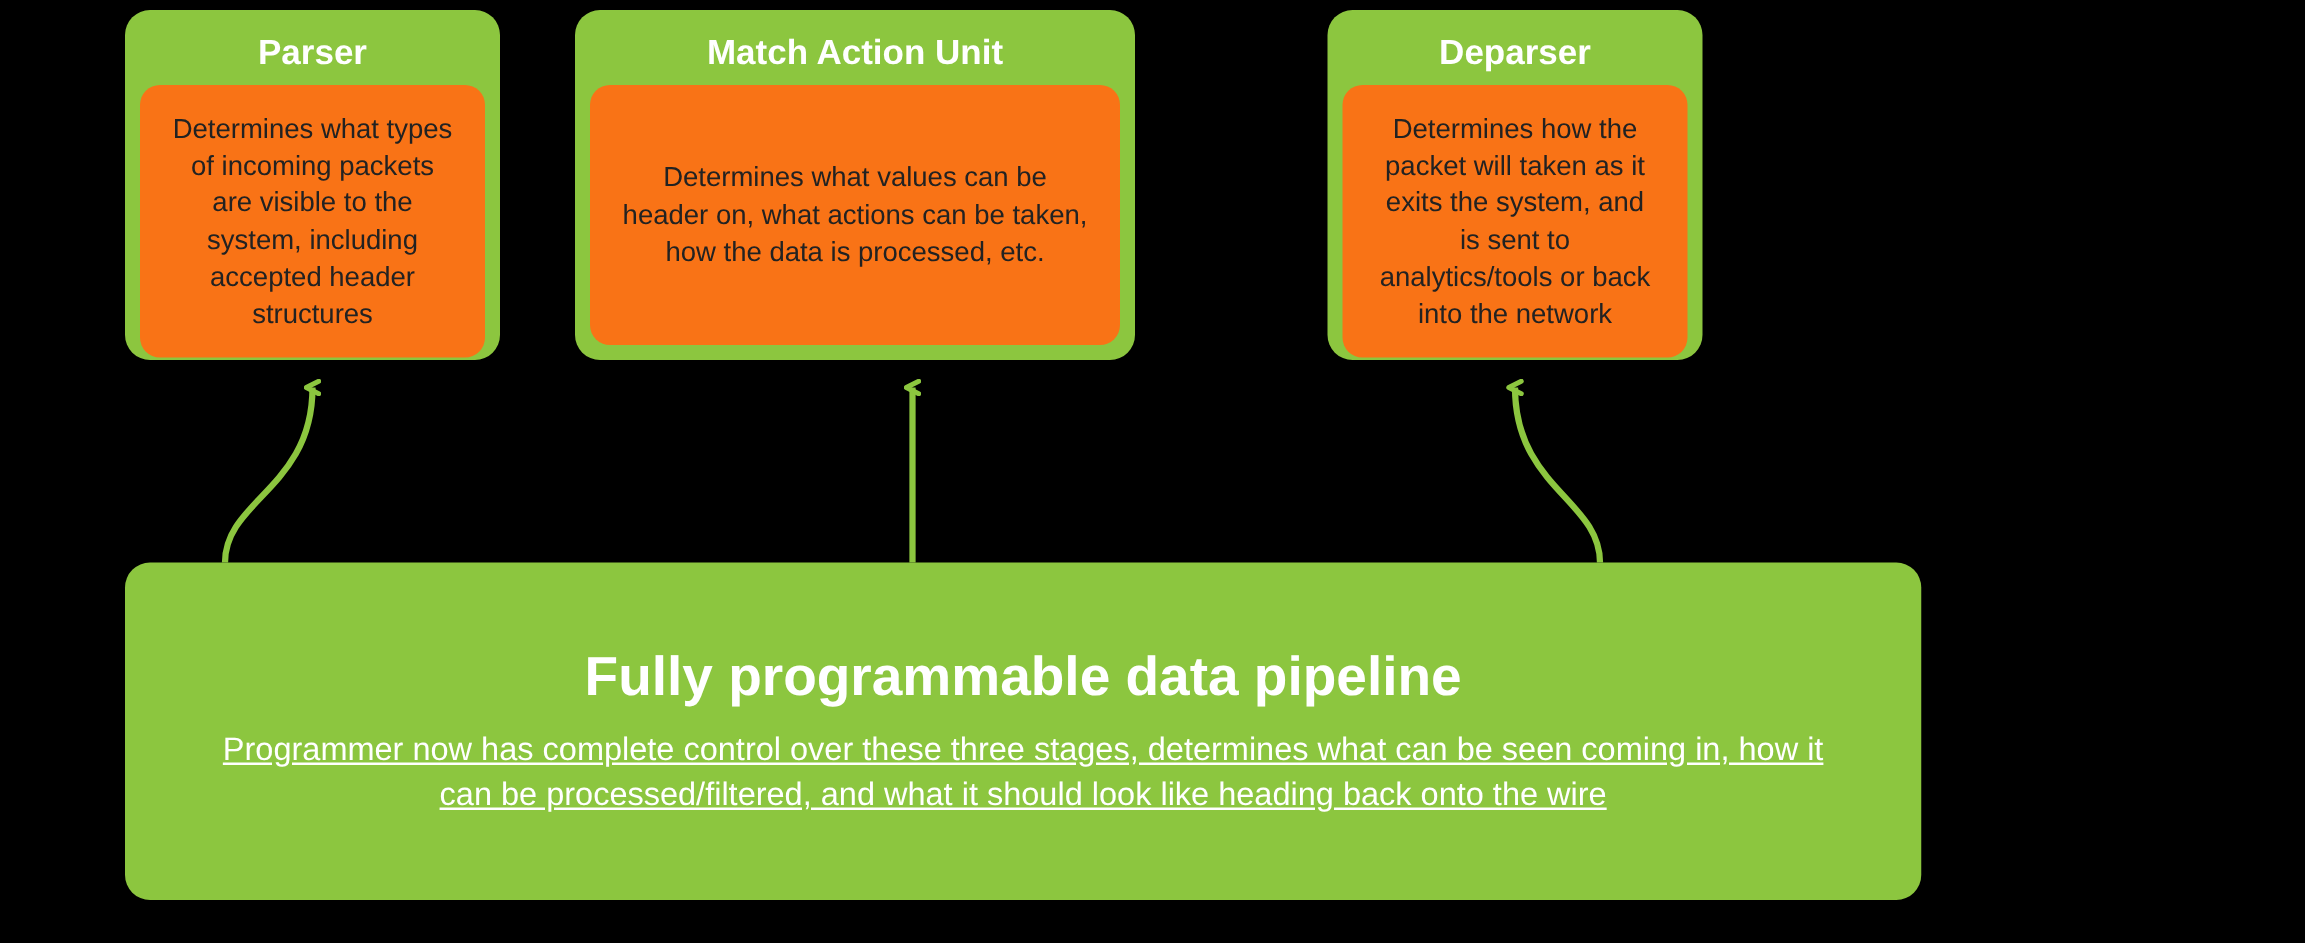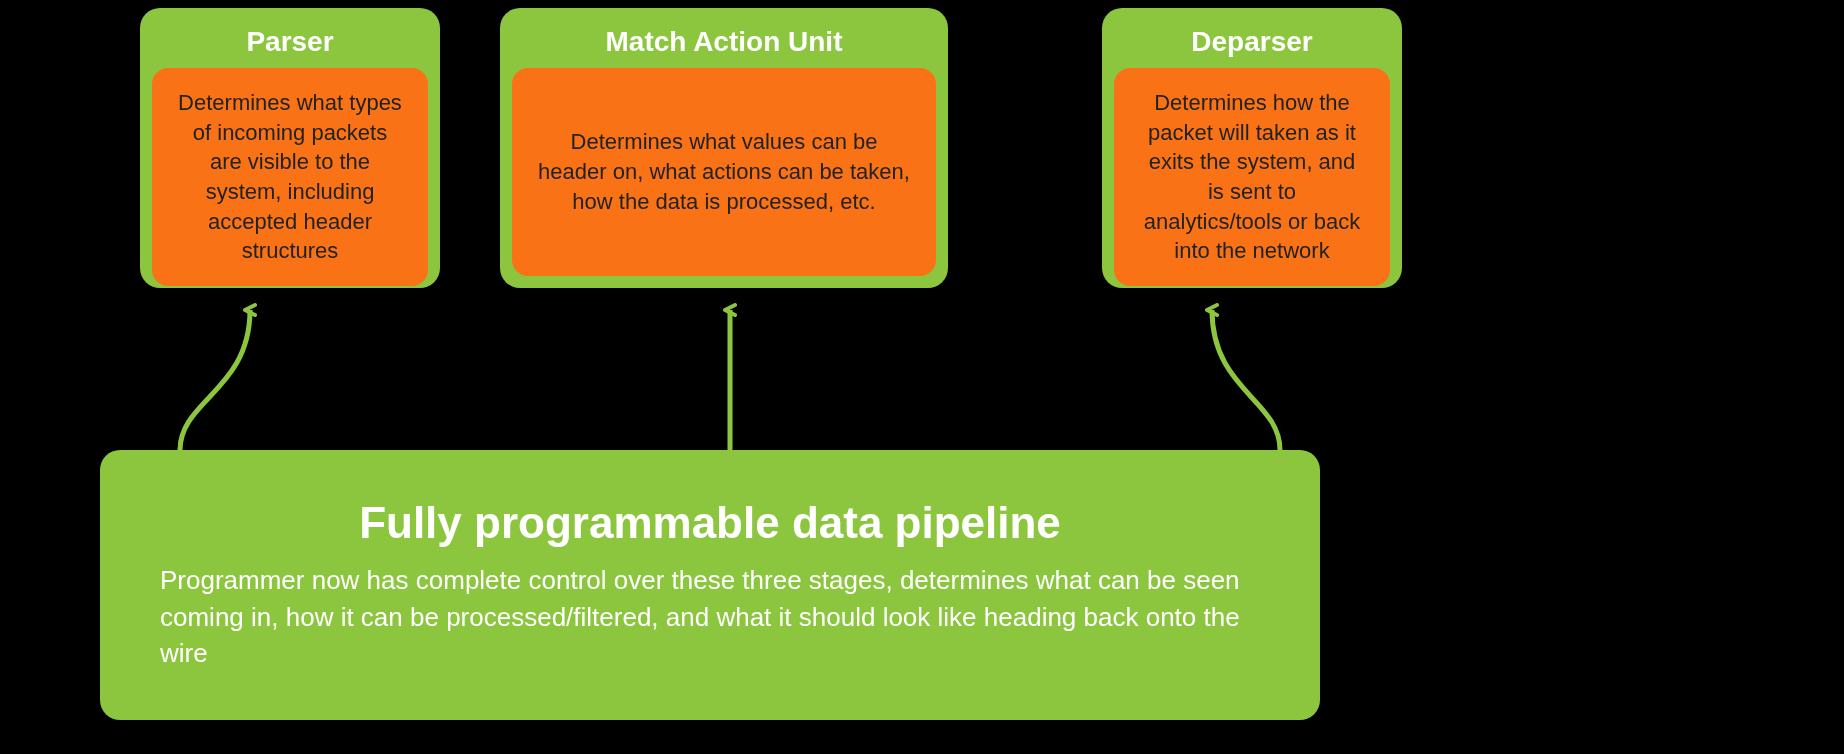--- a/index.html
+++ b/index.html
@@ -11,21 +11,20 @@
     font-family: "Segoe UI", Arial, sans-serif;
   }
   .card {
     position: absolute;
     background: #8cc63f;
     border-radius: 20px;
     padding: 12px;
     display: flex;
     flex-direction: column;
     align-items: center;
-    margin-left: 40px;
   }
   .card-title {
     color: #fff;
     font-weight: 700;
     font-size: 28px;
     text-align: center;
     padding: 6px 0 10px 0;
   }
   .card-body {
     background: #f97316;
@@ -44,42 +43,43 @@
     text-align: center;
   }
   #card-parser { left: 100px; top: 8px; width: 300px; height: 280px; }
   #card-mau    { left: 460px; top: 8px; width: 448px; height: 280px; }
   #card-deparser { left: 1062px; top: 8px; width: 300px; height: 280px; }
 
   .bottom-box {
     position: absolute;
     left: 100px;
     top: 450px;
-    width: 1220px;
+    width: 1437px;
     height: 270px;
     background: #8cc63f;
     border-radius: 20px;
     display: flex;
     flex-direction: column;
     align-items: center;
     justify-content: center;
     padding: 30px 60px;
   }
   .bottom-title {
     color: #fff;
     font-weight: 700;
     font-size: 44px;
     text-align: center;
     margin-bottom: 14px;
   }
   .bottom-desc {
     color: #fff;
     font-size: 26px;
     line-height: 1.4;
-    text-align: left;
+    text-align: center;
+    text-decoration: underline;
   }
   svg.connectors {
     position: absolute;
     left: 0; top: 0;
     width: 1844px; height: 754px;
     pointer-events: none;
   }
 </style>
 </head>
 <body>

